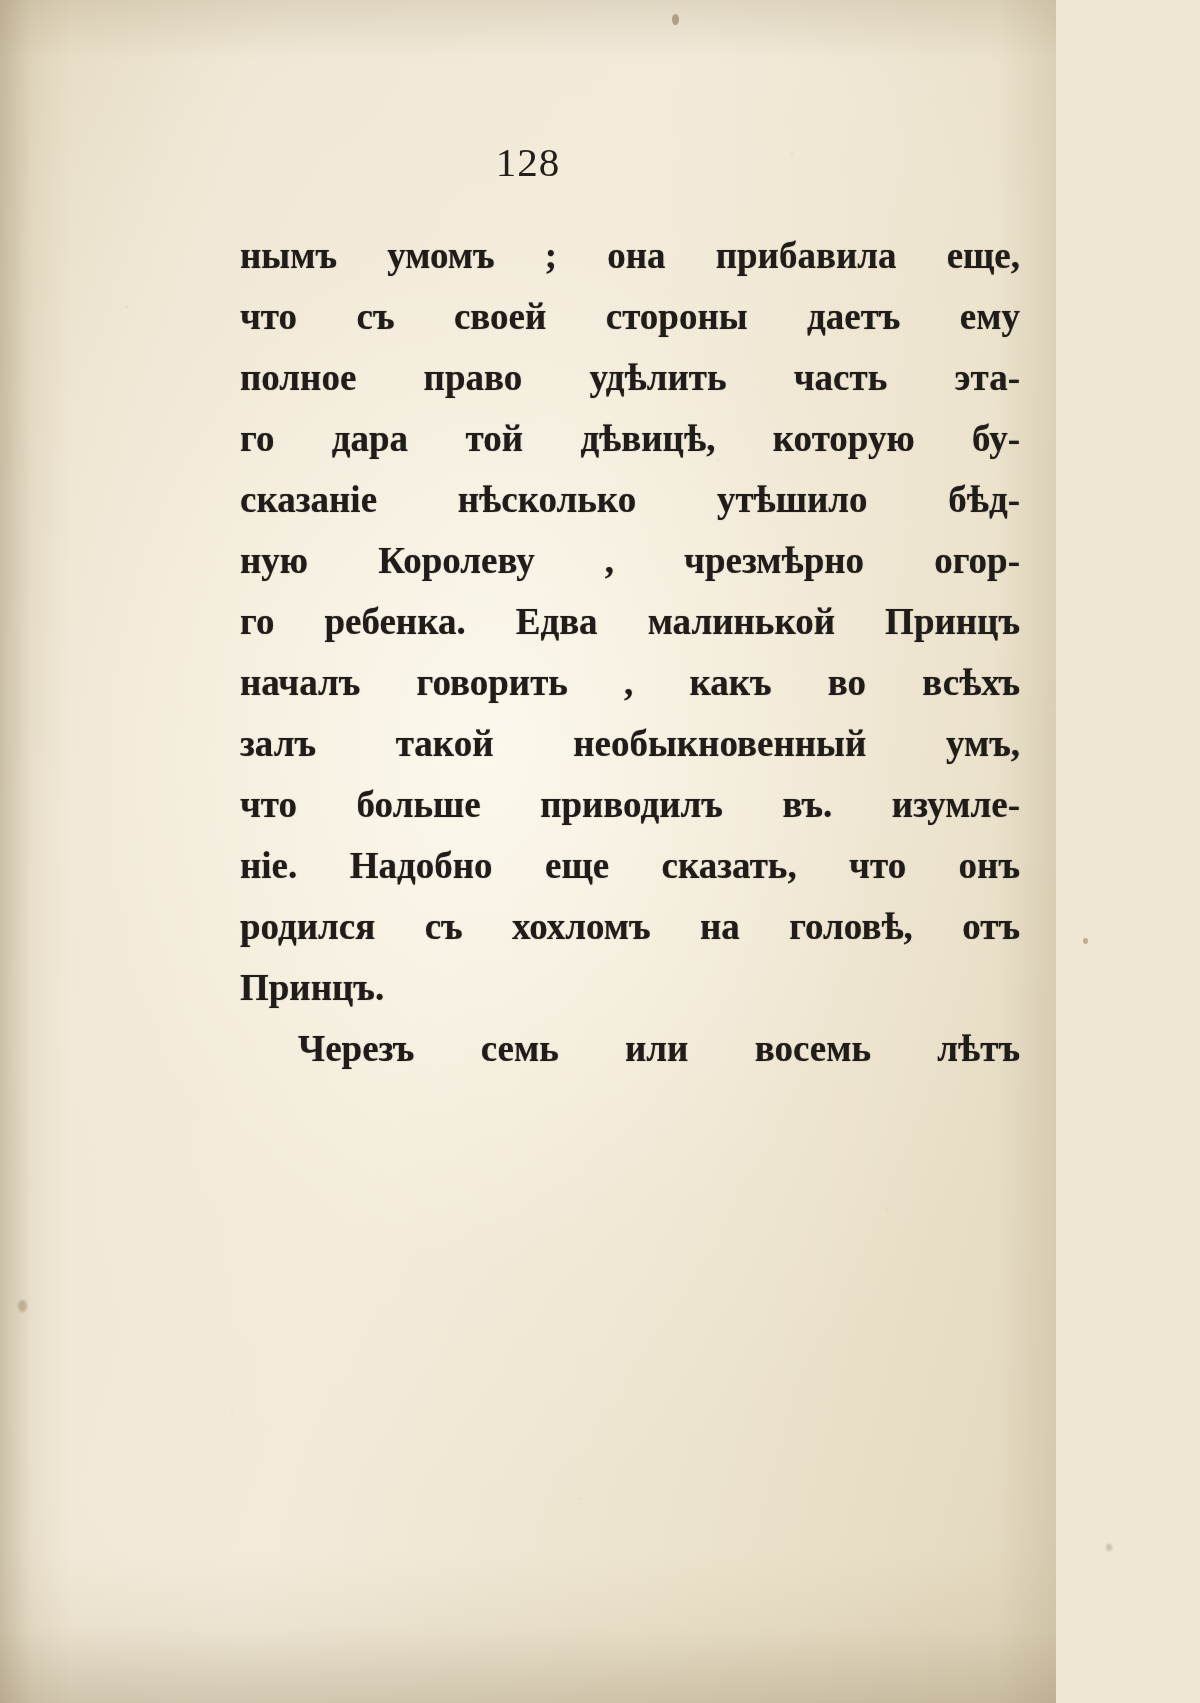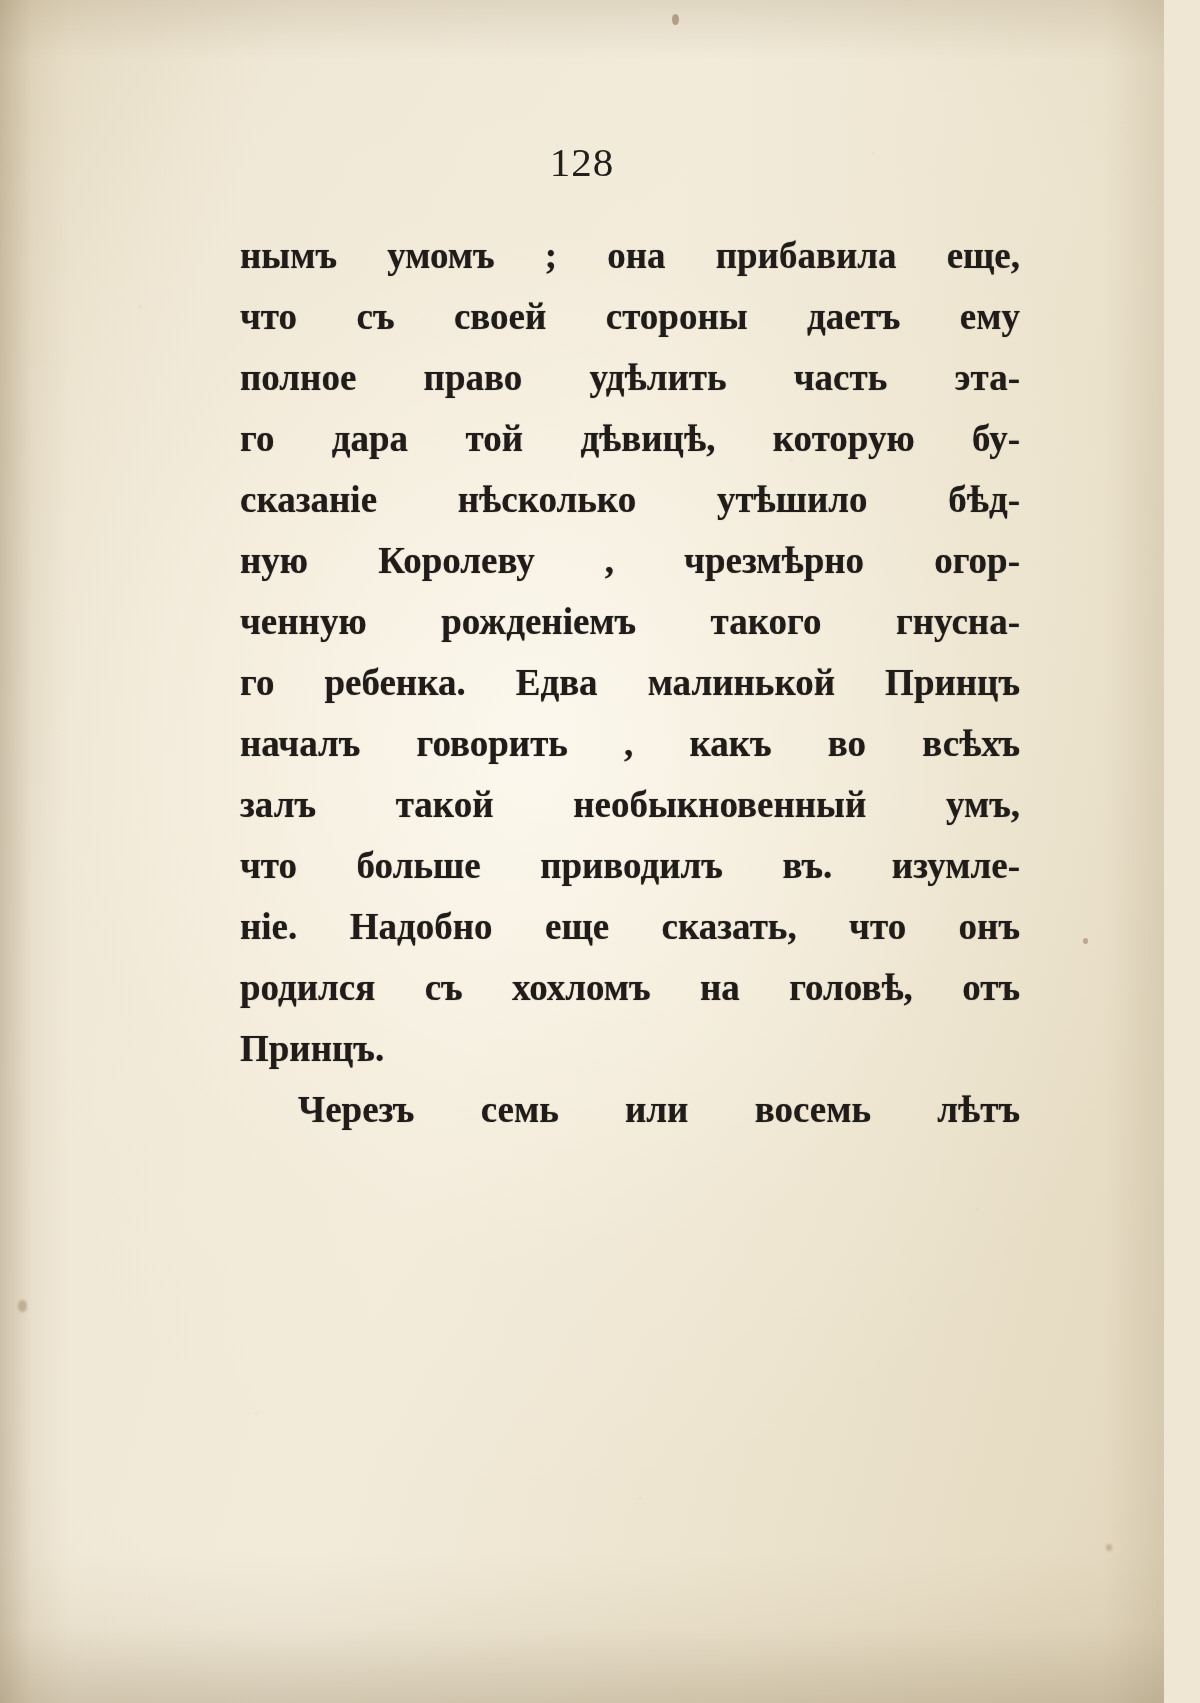--- a/index.html
+++ b/index.html
@@ -10,21 +10,21 @@
     width: 1200px;
     height: 1703px;
     background: #efe7d4;
     font-family: "Liberation Serif", serif;
     overflow: hidden;
   }
 
   
   .page {
     position: relative;
-    width: 1164px;
+    width: 1056px;
     height: 1703px;
     background:
       radial-gradient(ellipse 70% 55% at 46% 44%, rgba(255,252,243,0.75) 0%, rgba(245,238,222,0.25) 55%, rgba(226,214,188,0.0) 80%),
       radial-gradient(ellipse 120% 90% at 50% 50%, rgba(238,230,210,0.0) 55%, rgba(205,190,160,0.35) 100%),
       linear-gradient(105deg, #e6dcc4 0%, #f0e8d6 18%, #f2ebda 45%, #ece3cd 72%, #e2d7bd 100%);
   }
   .page::after {
     
     content: "";
     position: absolute;
@@ -130,21 +130,20 @@
 
   <div class="folio">128</div>
 
   <div class="text-block">
     <div class="line j">нымъ умомъ ; она прибавила еще,</div>
     <div class="line j">что съ своей стороны даетъ ему</div>
     <div class="line j">полное право удѣлить часть эта-</div>
     <div class="line j">го дара той дѣвицѣ, которую бу-</div>
     <div class="line j">сказаніе нѣсколько утѣшило бѣд-</div>
     <div class="line j">ную Королеву , чрезмѣрно огор-</div>
-    <div class="line j">ченную рожденіемъ такого гнусна-</div>
     <div class="line j">го ребенка. Едва малинькой Принцъ</div>
     <div class="line j">началъ говорить , какъ во всѣхъ</div>
     <div class="line j">залъ такой необыкновенный умъ,</div>
     <div class="line j">что больше приводилъ въ. изумле-</div>
     <div class="line j">ніе. Надобно еще сказать, что онъ</div>
     <div class="line j">родился съ хохломъ на головѣ, отъ</div>
     <div class="line j last">Принцъ.</div>
     <div class="line j indent">Черезъ семь или восемь лѣтъ</div>
   </div>
 

